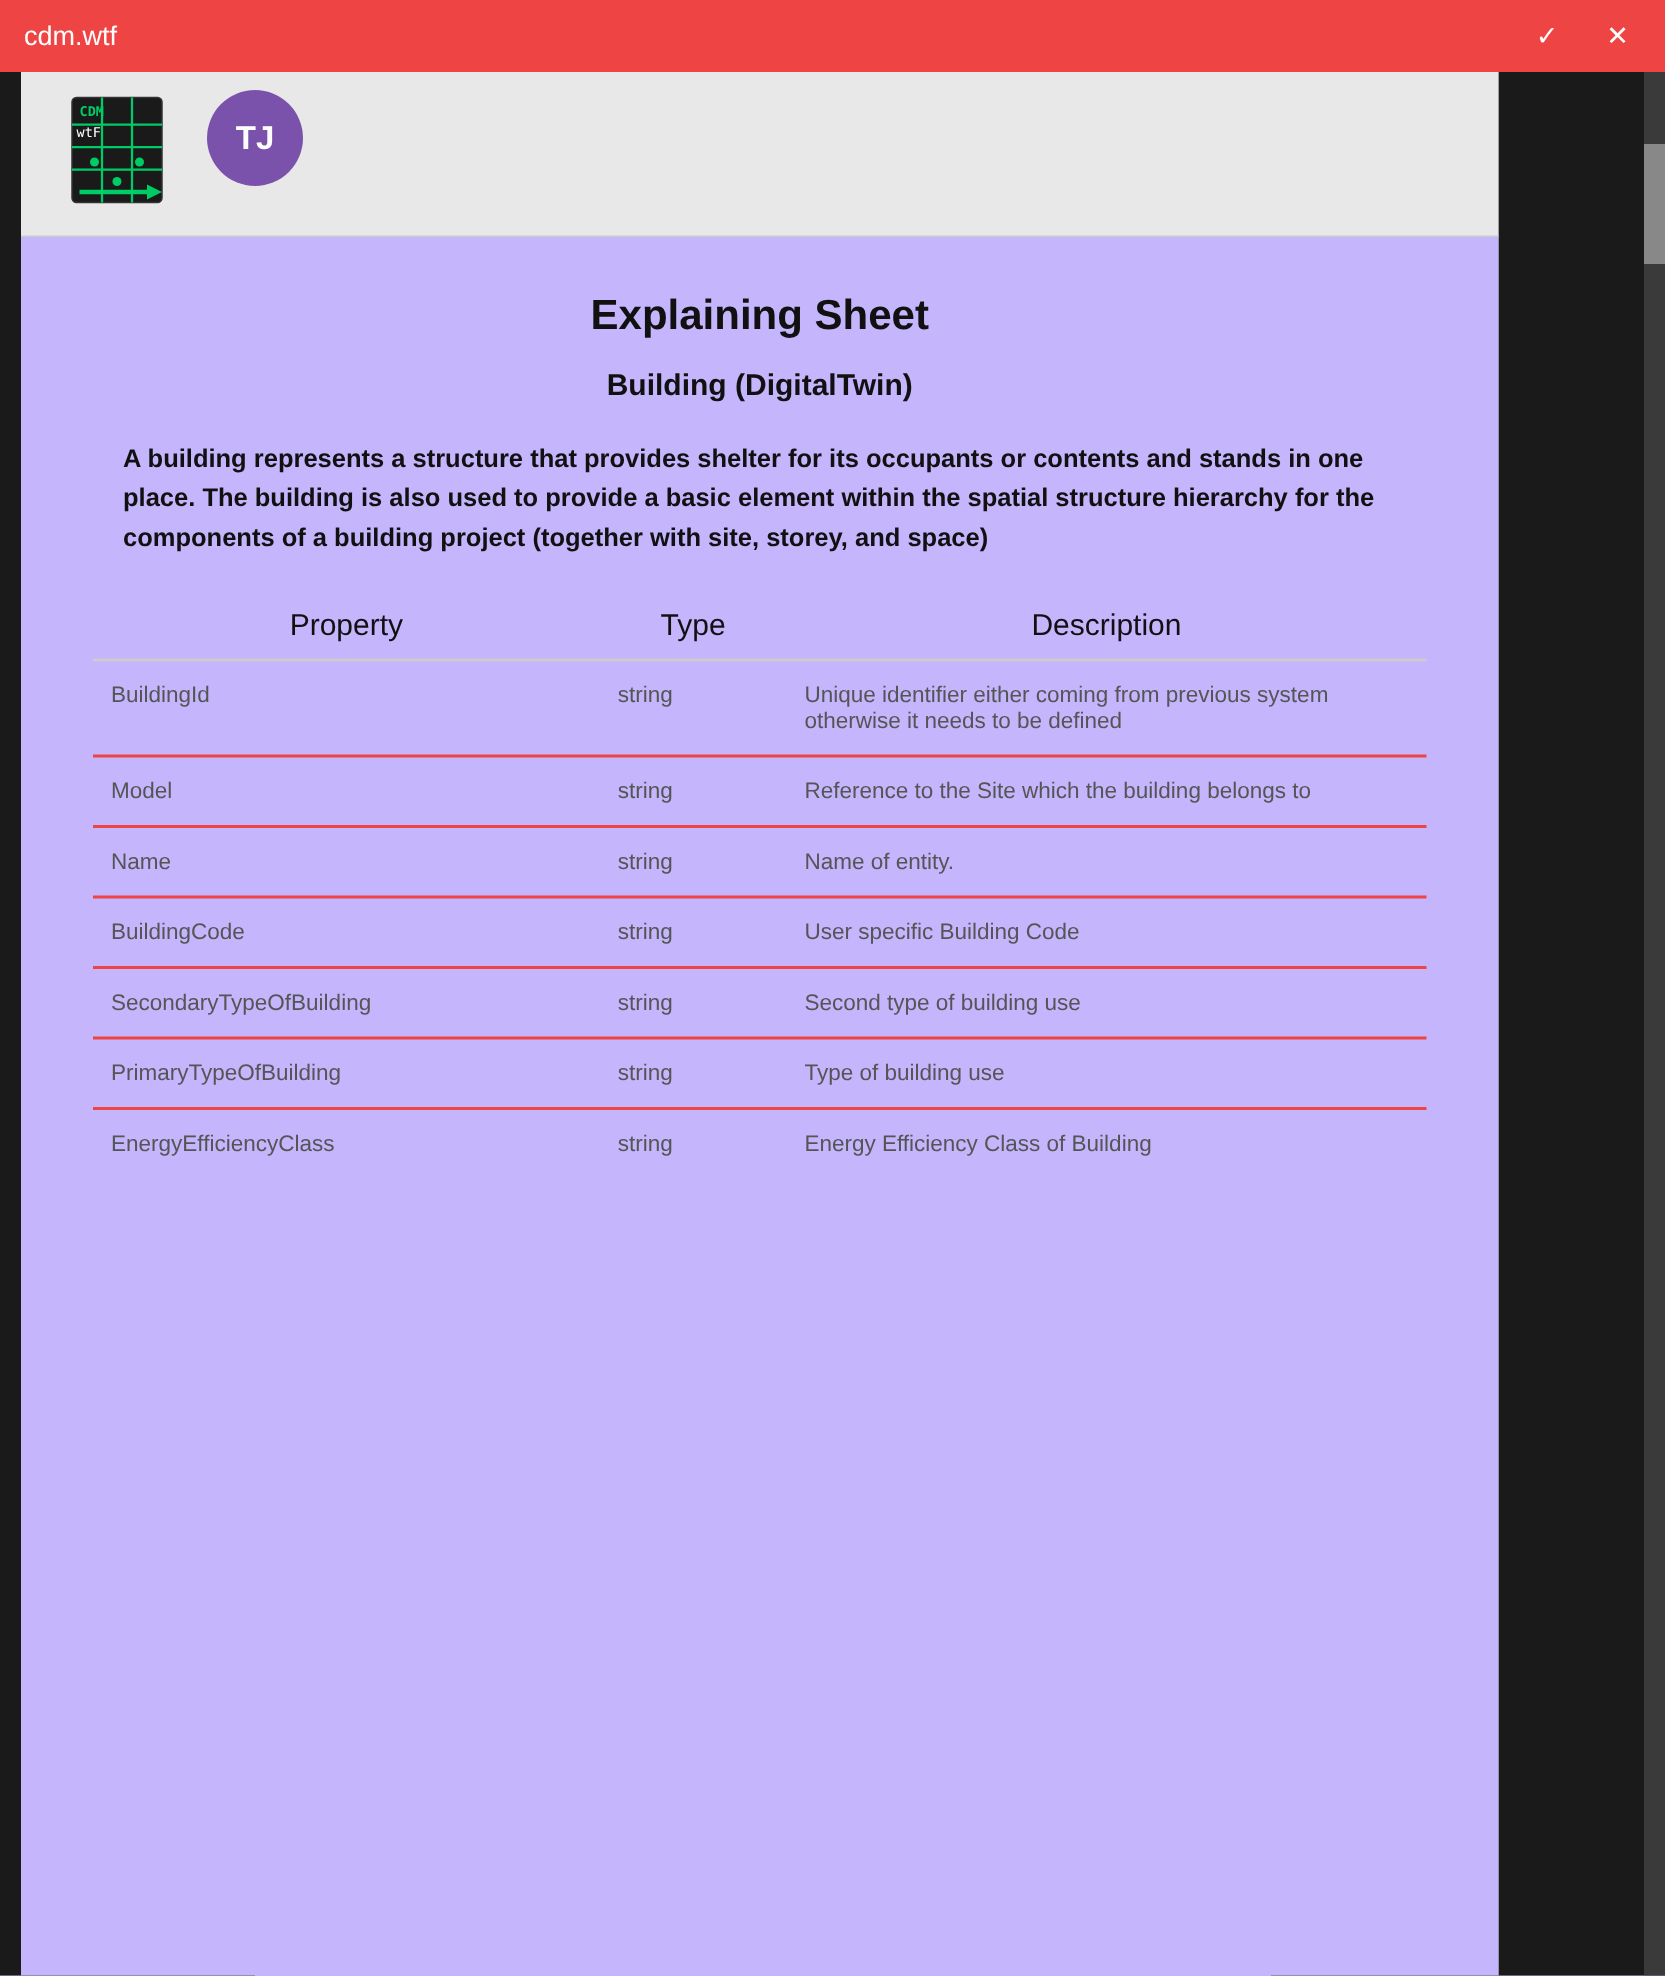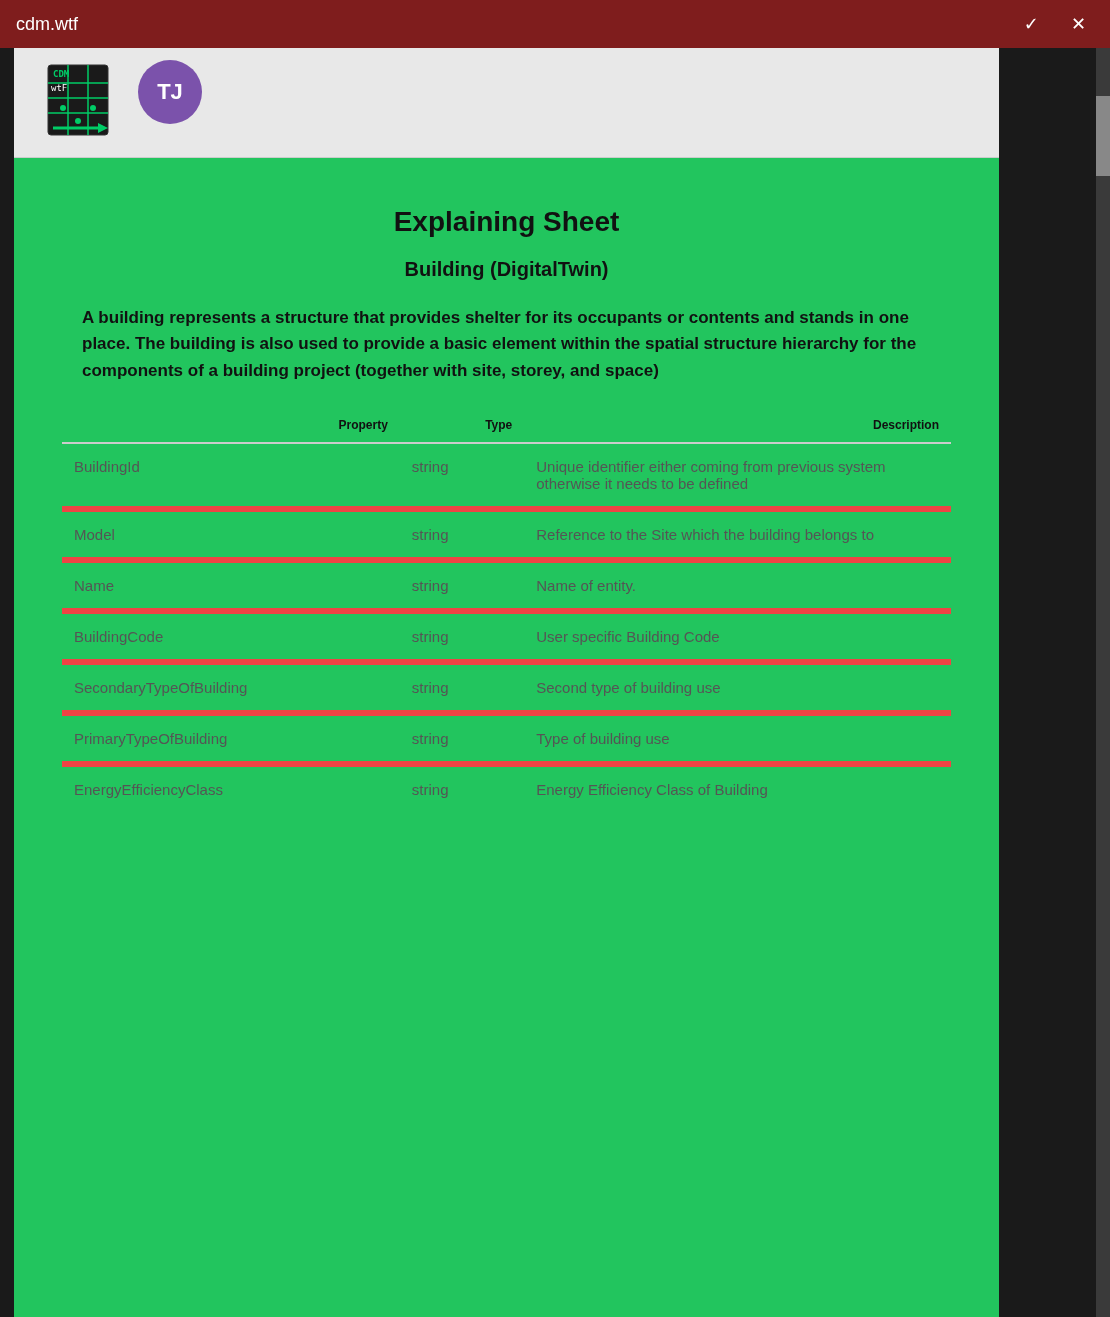--- a/index.html
+++ b/index.html
@@ -12,21 +12,21 @@
       width: 1110px;
       height: 1317px;
       background: #1a1a1a;
       font-family: 'Segoe UI', Arial, sans-serif;
       overflow: hidden;
       position: relative;
     }
 
     
     .title-bar {
-      background: #7f1d1d;
+      background: #ef4444;
       display: flex;
       align-items: center;
       justify-content: space-between;
       padding: 8px 16px;
       height: 48px;
     }
 
     .title-bar-title {
       color: #ffffff;
       font-size: 18px;
@@ -119,22 +119,22 @@
       align-items: center;
       justify-content: center;
       color: #fff;
       font-size: 22px;
       font-weight: 600;
       flex-shrink: 0;
     }
 
     
     .page-content {
-      background: #22c55e;
-      padding: 48px 48px;
+      background: #c4b5fd;
+      padding: 36px 48px;
       height: calc(1269px - 110px);
       overflow: hidden;
     }
 
     .page-title {
       text-align: center;
       font-size: 28px;
       font-weight: 700;
       color: #111;
       margin-bottom: 20px;
@@ -157,34 +157,34 @@
       padding: 0 20px;
     }
 
     
     .properties-table {
       width: 100%;
       border-collapse: collapse;
     }
 
     .properties-table th {
-      text-align: right;
-      font-size: 12px;
-      font-weight: 700;
+      text-align: center;
+      font-size: 20px;
+      font-weight: 400;
       color: #111;
       padding: 10px 12px;
       border-bottom: 2px solid #ccc;
     }
 
     .properties-table td {
       padding: 14px 12px;
       font-size: 15px;
       color: #555;
       vertical-align: top;
-      border-bottom: 6px solid #ef4444;
+      border-bottom: 2px solid #ef4444;
     }
 
     .col-property {
       width: 38%;
     }
 
     .col-type {
       width: 14%;
     }
 

